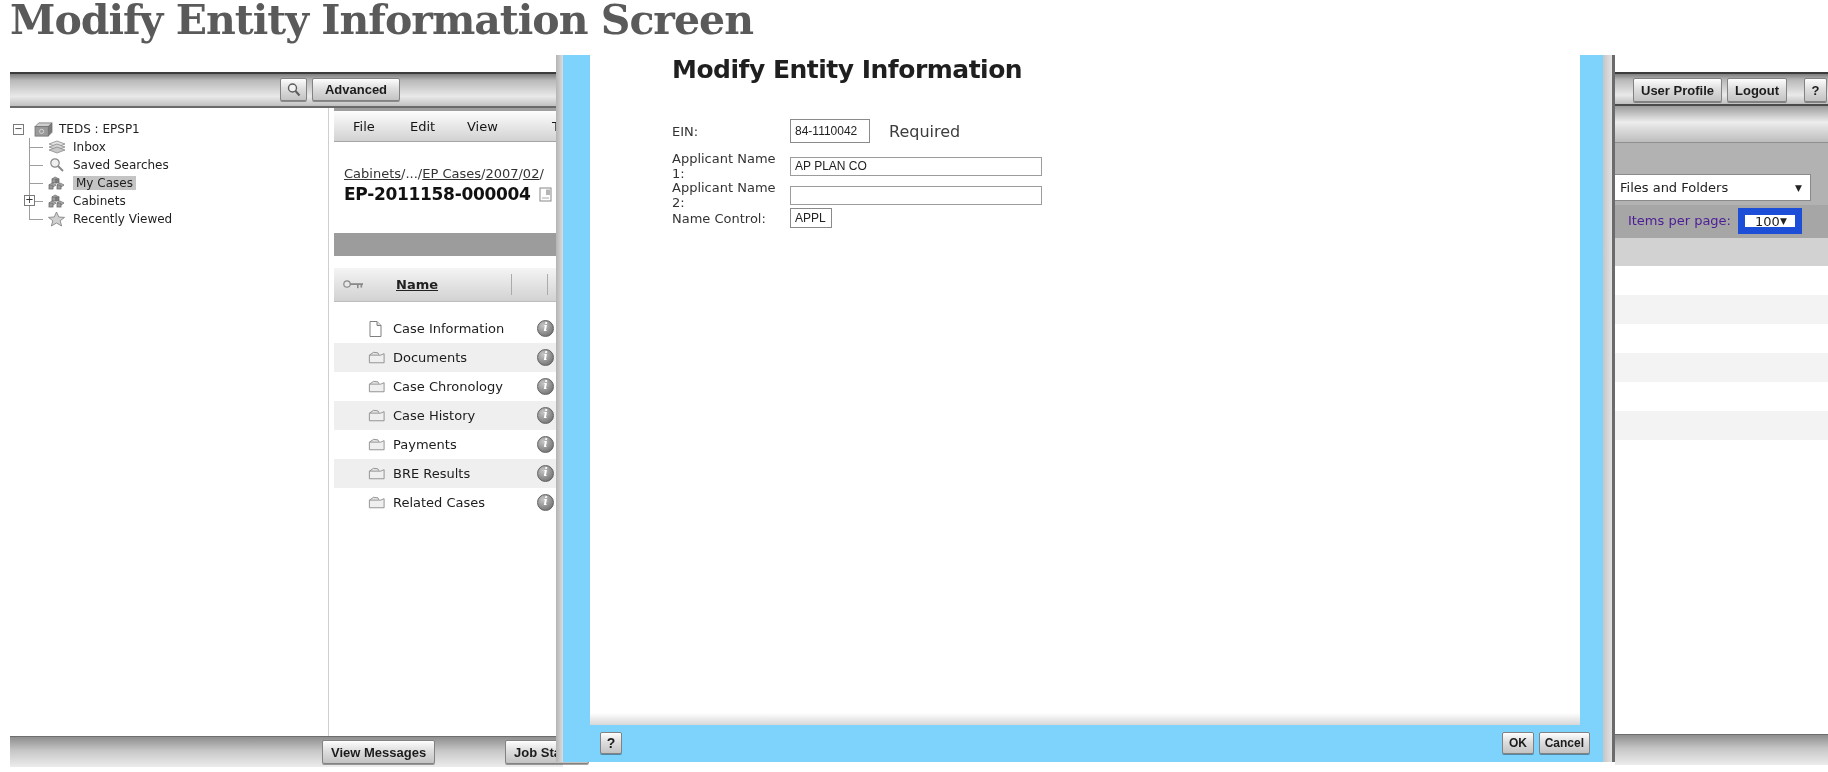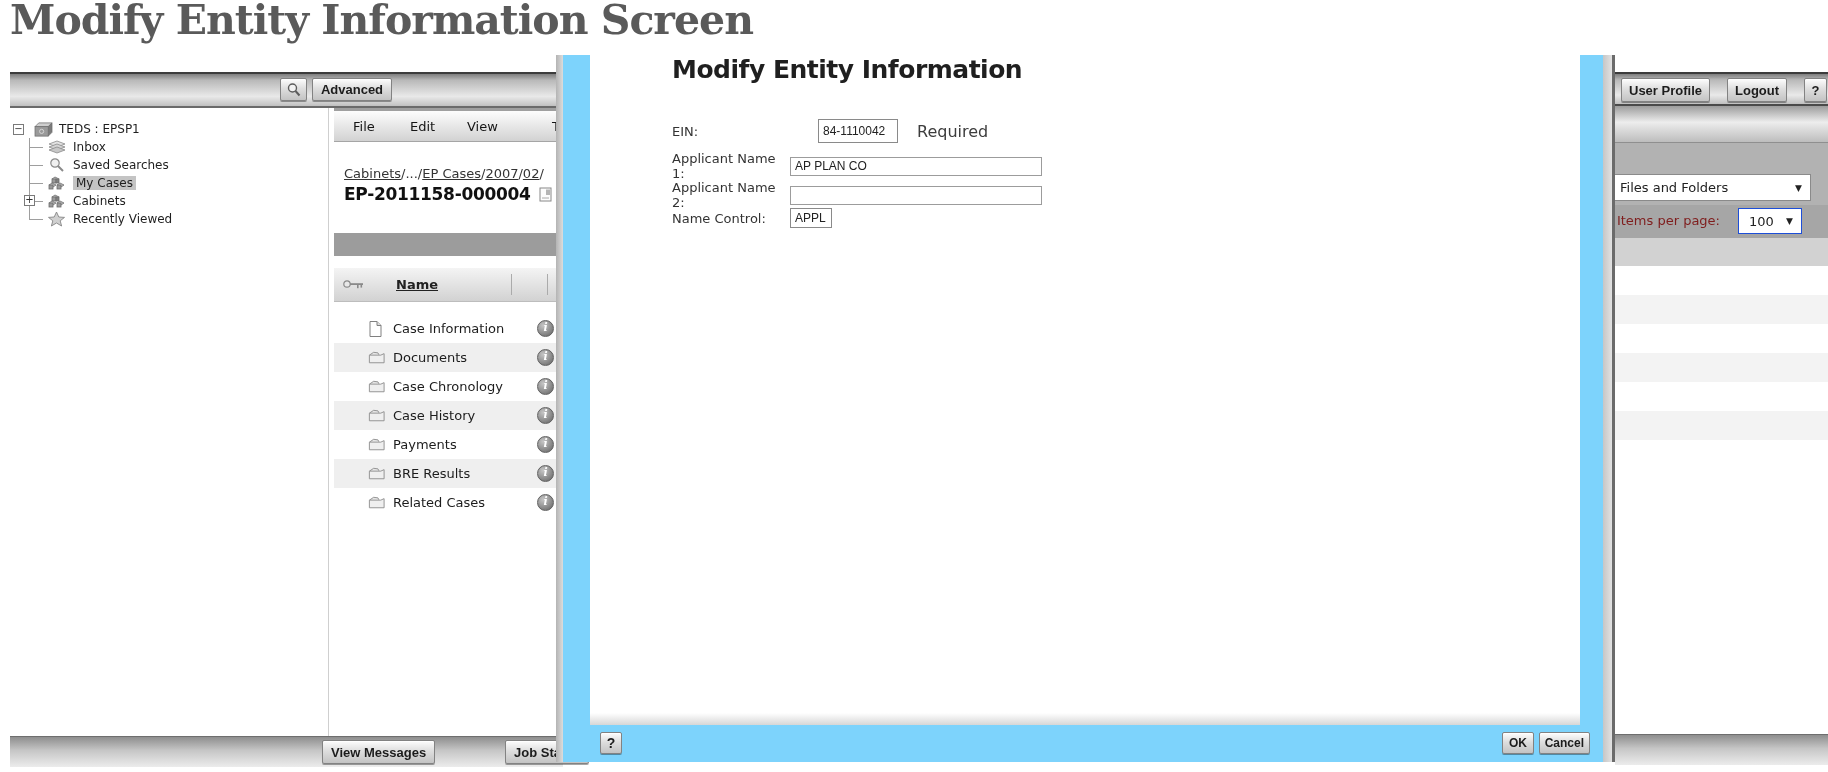--- a/index.html
+++ b/index.html
@@ -17,21 +17,21 @@
     color:#1c1c1c;font-weight:bold;font-size:13px;cursor:default;white-space:nowrap;}
 
   
   .left-window{position:absolute;left:10px;top:72px;width:553px;height:695px;display:flex;flex-direction:column;}
   .toolbar{height:36px;border-top:2px solid #3c3c3c;box-sizing:border-box;position:relative;
     background:linear-gradient(#7e7e7e,#b9b9b9 20%,#e9e9e9 70%,#c0c0c0);border-bottom:2px solid #6a6a6a;}
   .search-input{position:absolute;left:8px;top:4px;width:250px;height:21px;border:1px solid #8f8f8f;
     border-radius:3px;padding:0 6px;font-size:13px;color:#444;background:#fff;outline:none;}
   .search-input::placeholder{color:#9a9a9a;}
   .search-btn{position:absolute;left:270px;top:4px;width:27px;height:23px;}
-  .advanced-btn{position:absolute;left:302px;top:4px;width:80px;height:23px;}
+  .advanced-btn{position:absolute;left:302px;top:4px;width:88px;height:23px;}
 
   .lw-body{flex:1;display:flex;min-height:0;background:#fff;}
   .tree-pane{width:318px;padding-top:12px;box-sizing:border-box;}
   .v-divider{width:5px;border-left:1px solid #cfcfcf;background:#fff;}
   .list-pane{flex:1;min-width:0;display:flex;flex-direction:column;gap:12px;}
 
   
   .tree-row,.tree-item{height:18px;display:flex;align-items:center;font-size:12px;color:#1e1e1e;}
   .tree-row{padding-left:3px;}
   .exp{width:11px;height:11px;box-sizing:border-box;border:1px solid #7a7a7a;background:#fff;
@@ -86,46 +86,46 @@
   .modal-edge-left{width:7px;background:linear-gradient(90deg,#b4b4b4,#dcdcdc);}
   .modal-frame{flex:1;background:#7dd3fc;padding:0 23px 37px 27px;box-sizing:border-box;position:relative;}
   .modal-edge-right{width:12px;background:linear-gradient(90deg,#c6c6c6,#e2e2e2);
     border-right:3px solid #6b6b6b;box-sizing:border-box;}
   .modal-content{background:#fff;width:100%;height:100%;position:relative;overflow:hidden;}
   .dlg-title{position:absolute;left:82px;top:0px;font-size:25px;font-weight:bold;color:#1f1f1f;
     letter-spacing:-0.5px;white-space:nowrap;}
   .frow{position:absolute;left:82px;display:flex;align-items:center;}
   .frow .flabel{width:118px;font-size:13px;color:#333;flex:0 0 auto;}
   .finput{border:1px solid #8a8a8a;font-size:12px;color:#222;padding:1px 4px;outline:none;background:#fff;}
-  .finput.small{width:70px;height:20px;margin-left:28px;}
+  .finput.small{width:70px;height:20px;}
   .finput.large{width:242px;height:15px;border-color:#9c9c9c;}
   .finput.tiny{width:32px;height:16px;}
   .required-note{margin-left:19px;font-size:16px;color:#3d3d3d;}
   .content-fade{position:absolute;left:0;right:0;bottom:0;height:12px;background:linear-gradient(#fff,#d7d7d7);}
   .dlg-help{position:absolute;left:37px;bottom:8px;width:22px;height:22px;font-size:14px;}
   .dlg-cancel{position:absolute;right:13px;bottom:8px;height:22px;padding:0 5px;font-size:12px;}
   .dlg-ok{position:absolute;right:69px;bottom:8px;height:22px;padding:0 6px;font-size:12px;}
 
   
   .right-window{position:absolute;left:1615px;top:72px;width:213px;height:693px;background:#fff;}
   .rw-toolbar{height:34px;border-top:2px solid #3c3c3c;border-bottom:2px solid #4a4a4a;box-sizing:border-box;
     position:relative;background:linear-gradient(#7e7e7e,#b9b9b9 20%,#e9e9e9 70%,#c0c0c0);}
-  .up-btn{position:absolute;left:6px;top:4px;height:24px;padding:0 7px;}
+  .up-btn{position:absolute;left:18px;top:4px;height:24px;padding:0 7px;}
   .lo-btn{position:absolute;left:112px;top:4px;height:24px;padding:0 7px;}
   .rh-btn{position:absolute;left:189px;top:4px;width:23px;height:24px;}
   .rw-band{height:37px;background:linear-gradient(#9c9c9c,#ededed 45%,#bdbdbd);border-bottom:1px solid #8f8f8f;box-sizing:border-box;}
   .rw-selectblock{height:62px;background:#b2b2b2;position:relative;}
   .view-select{position:absolute;left:0;top:31px;width:196px;height:27px;background:#fff;
     border:1px solid #8a8a8a;border-left:none;box-sizing:border-box;display:flex;align-items:center;
     font-size:13px;color:#222;padding-left:5px;}
   .dd-arrow{position:absolute;right:8px;font-size:9px;color:#222;}
   .rw-perpage{height:33px;background:#a6a6a6;position:relative;}
-  .pp-label{position:absolute;right:108px;top:8px;font-size:13px;color:#7f1d1d;white-space:nowrap;}
+  .pp-label{position:absolute;right:97px;top:8px;font-size:13px;color:#4c1d95;white-space:nowrap;}
   .pp-select{position:absolute;left:123px;top:3px;width:64px;height:26px;background:#fff;
-    border:1px solid #1d4ed8;box-sizing:border-box;display:flex;align-items:center;
+    border:7px solid #1d4ed8;box-sizing:border-box;display:flex;align-items:center;
     font-size:13px;color:#222;padding-left:10px;}
   .rw-header{height:28px;background:#d2d2d2;}
   .rw-stripe{height:29px;}
   .rw-stripe:nth-child(odd){background:#fff;}
   .rw-stripe:nth-child(even){background:#f3f3f3;}
   .rw-statusbar{position:absolute;left:0;right:0;bottom:0;height:30px;border-top:1px solid #6e6e6e;
     background:linear-gradient(#8e8e8e,#c6c6c6 45%,#ececec);}
 
   svg{display:block;}
 </style>

